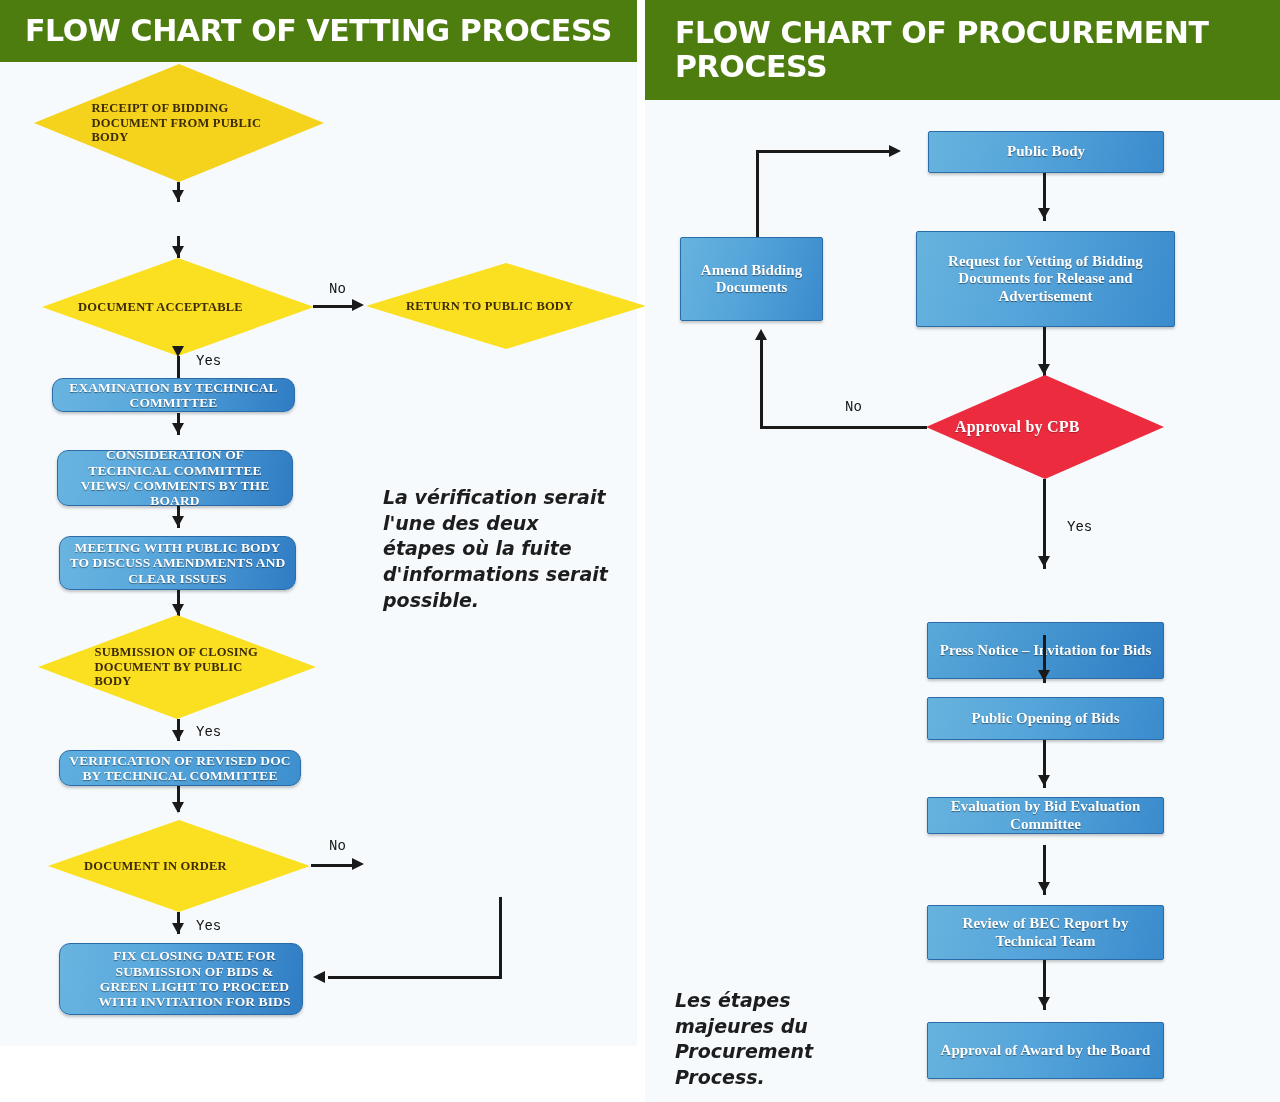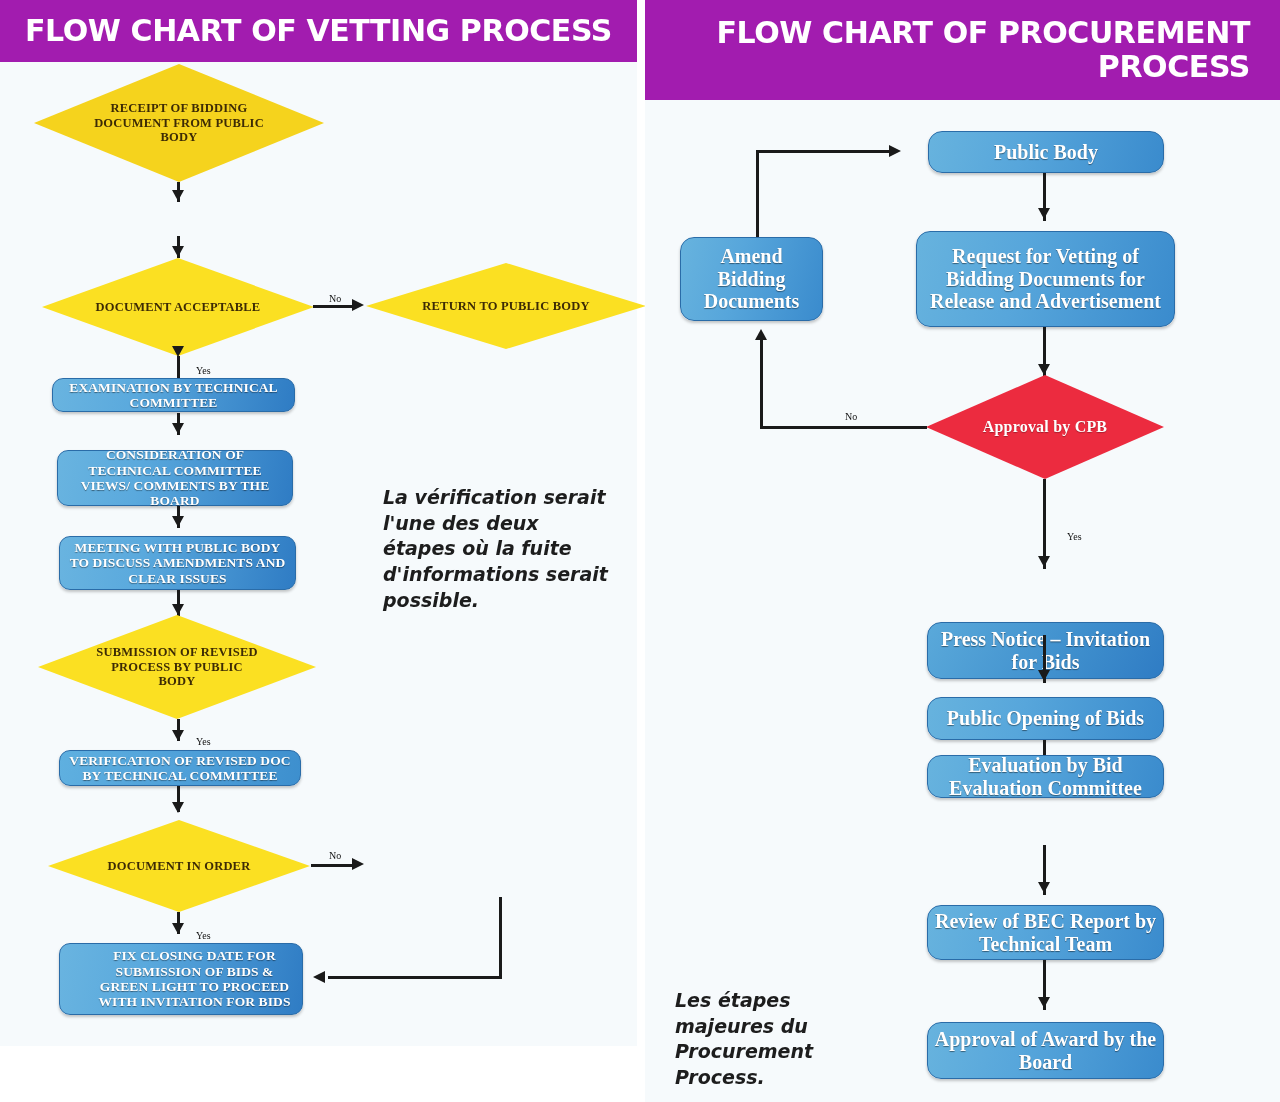--- a/index.html
+++ b/index.html
@@ -11,26 +11,26 @@
   }
   #root { position: relative; width: 1280px; height: 1102px; }
 
   
   .panel { position: absolute; background: #f6fafc; }
   #panel-left  { left: 0;   top: 0;  width: 637px; height: 1046px; }
   #panel-right { left: 645px; top: 0; width: 635px; height: 1102px; }
 
   .panel-header {
     position: absolute; left: 0; top: 0; width: 100%;
-    background: #a21caf;
+    background: #4d7c0f;
     color: #ffffff;
     font-family: "DejaVu Sans", sans-serif;
     font-weight: bold;
     letter-spacing: -0.4px;
-    text-align: right;
+    text-align: left;
     display: flex; align-items: center; justify-content: center;
     line-height: 1.12;
   }
   #header-left  { height: 62px; font-size: 30px; }
   #header-right { height: 100px; font-size: 30px; padding: 0 30px; }
 
   
   .node-box {
     position: absolute;
     border-radius: 11px;
@@ -40,38 +40,37 @@
     font-weight: bold;
     text-align: center;
     display: flex; align-items: center; justify-content: center;
     line-height: 1.14;
     padding: 2px 6px;
     text-shadow: 0 1px 1px rgba(0,0,0,.45);
     box-shadow: 0 2px 3px rgba(0,0,0,.22);
   }
   .node-box.left  { font-size: 13.5px; font-family: "Liberation Serif", serif; letter-spacing: .1px; }
   .node-box.right {
-    font-size: 20px;
+    font-size: 15px;
     font-family: "Liberation Serif", serif;
-    border-radius: 14px;
+    border-radius: 2px;
     background: linear-gradient(105deg, #67b3de 0%, #57a6db 40%, #3a8bcd 100%);
   }
   .node-box.flat {
     background: linear-gradient(100deg, #5fb0e0 0%, #4e9fd8 55%, #3d8fce 100%);
   }
   .node-box.solid {
     background: linear-gradient(120deg, #5aa9da 0%, #3f8fcd 60%, #2f7cc4 100%);
     margin-top: 44px;
   }
 
   
   .diamond {
     position: absolute;
     display: flex; align-items: center; justify-content: center;
-    text-align: center;
     color: #3d2b05;
     font-weight: bold;
     font-family: "Liberation Serif", serif;
     line-height: 1.18;
   }
   .diamond .shape {
     position: absolute; left: 0; top: 0; width: 100%; height: 100%;
     background: #fbe022;
     clip-path: polygon(50% 0%, 100% 50%, 50% 100%, 0% 50%);
   }
@@ -103,24 +102,23 @@
     border-left: 12px solid #1a1a1a;
   }
   .arrow-left {
     position: absolute; width: 0; height: 0;
     border-top: 6px solid transparent;
     border-bottom: 6px solid transparent;
     border-right: 12px solid #1a1a1a;
   }
   .edge-label {
     position: absolute;
-    font-family: Liberation Serif, serif;
-    font-size: 10px;
+    font-family: Liberation Mono, monospace;
+    font-size: 14px;
     color: #111111;
-    margin-top: 12px;
   }
   .note {
     position: absolute;
     font-family: "DejaVu Sans", sans-serif;
     font-style: italic;
     font-weight: bold;
     font-size: 19px;
     line-height: 1.35;
     color: #1d1d1d;
   }
@@ -180,21 +178,21 @@
 
     <div class="node-box left" style="left:59px; top:536px; width:237px; height:54px;">
       <span>MEETING WITH PUBLIC BODY TO DISCUSS AMENDMENTS AND CLEAR ISSUES</span>
     </div>
 
     <div class="conn vline" style="left:177px; top:590px; height:26px;"></div>
     <div class="arrow-down" style="left:172px; top:604px;"></div>
 
     <div class="diamond" style="left:38px; top:615px; width:278px; height:104px;">
       <span class="shape"></span>
-      <span class="dtext" style="width:165px;">SUBMISSION OF REVISED PROCESS BY PUBLIC BODY</span>
+      <span class="dtext" style="width:165px;">SUBMISSION OF CLOSING DOCUMENT BY PUBLIC BODY</span>
     </div>
 
     <div class="conn vline" style="left:177px; top:719px; height:22px;"></div>
     <div class="arrow-down" style="left:172px; top:730px;"></div>
     <div class="edge-label" style="left:196px; top:724px;">Yes</div>
 
     <div class="node-box left flat" style="left:59px; top:750px; width:242px; height:36px;">
       <span>VERIFICATION OF REVISED DOC BY TECHNICAL COMMITTEE</span>
     </div>
 
@@ -273,21 +271,21 @@
     <div class="conn vline" style="left:398px; top:635px; height:48px;"></div>
     <div class="arrow-down" style="left:393px; top:670px;"></div>
 
     <div class="node-box right" style="left:282px; top:697px; width:237px; height:43px;">
       <span>Public Opening of Bids</span>
     </div>
 
     <div class="conn vline" style="left:398px; top:740px; height:48px;"></div>
     <div class="arrow-down" style="left:393px; top:775px;"></div>
 
-    <div class="node-box right" style="left:282px; top:755px; width:237px; height:43px;">
+    <div class="node-box right" style="left:282px; top:797px; width:237px; height:37px;">
       <span>Evaluation by Bid Evaluation Committee</span>
     </div>
 
     <div class="conn vline" style="left:398px; top:845px; height:50px;"></div>
     <div class="arrow-down" style="left:393px; top:882px;"></div>
 
     <div class="node-box right" style="left:282px; top:905px; width:237px; height:55px;">
       <span>Review of BEC Report by Technical Team</span>
     </div>
 

